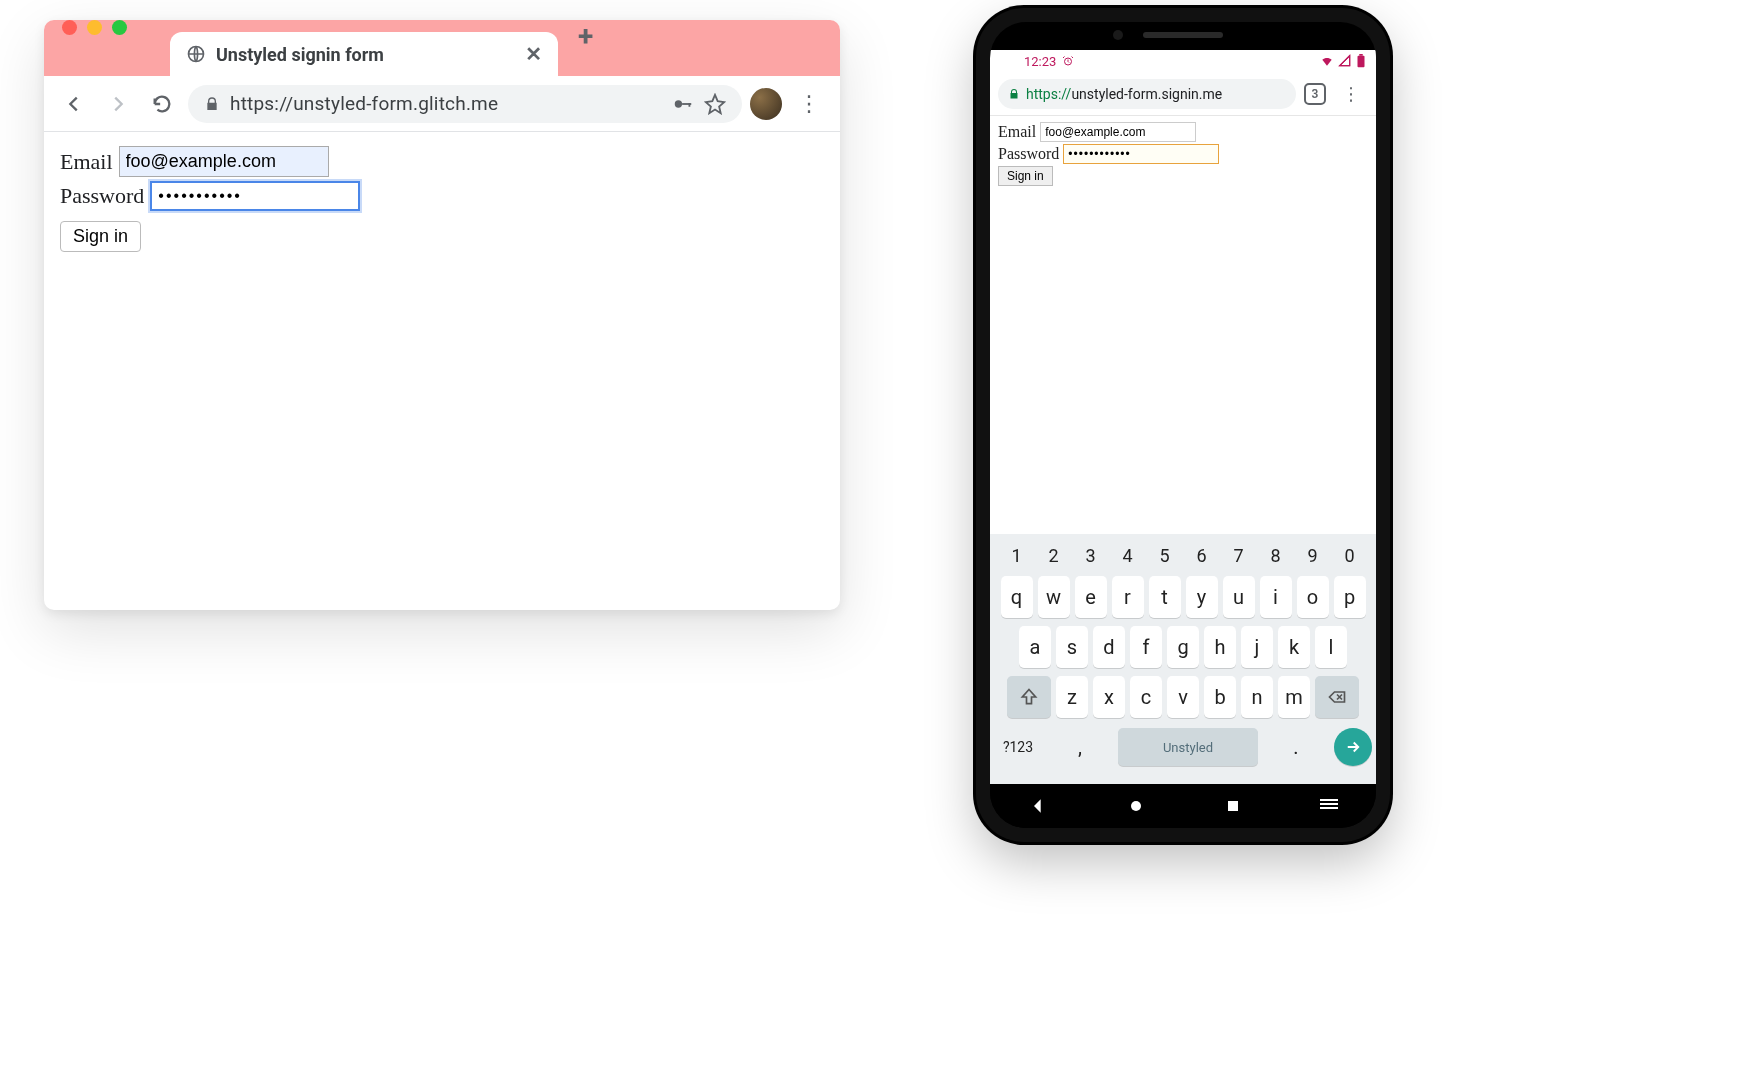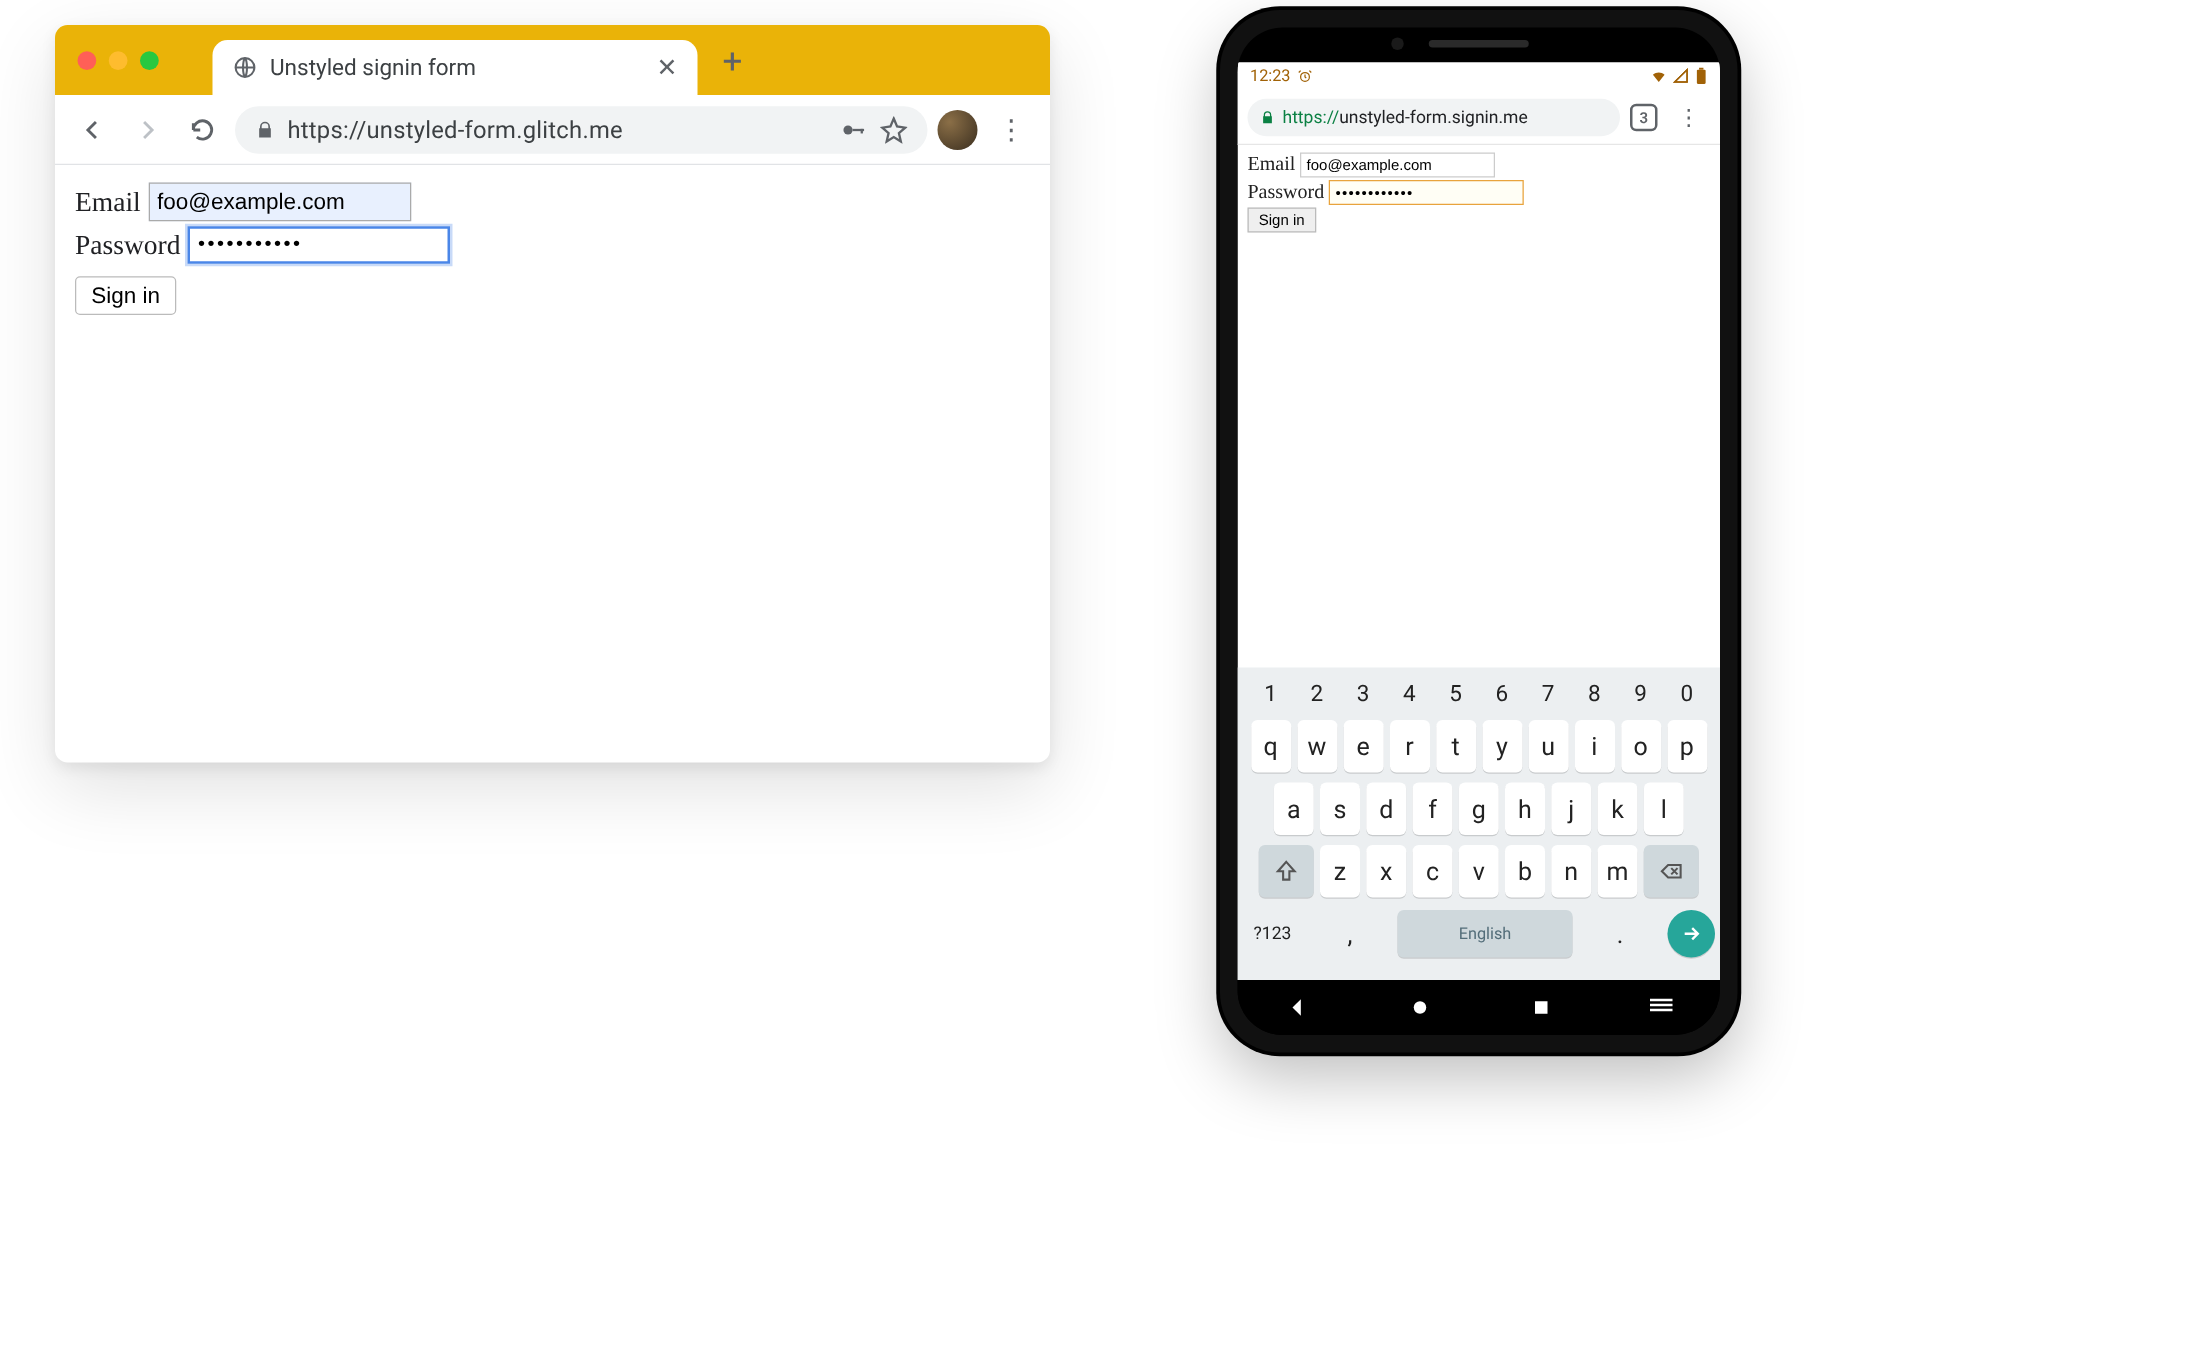--- a/index.html
+++ b/index.html
@@ -18,24 +18,25 @@
       left: 44px;
       width: 796px;
       height: 590px;
       background: #fff;
       border-radius: 10px;
       box-shadow: 0 20px 60px rgba(0,0,0,0.12), 0 4px 12px rgba(0,0,0,0.08);
       overflow: hidden;
     }
     .mac-tab-strip {
       height: 56px;
-      background: #eab308;
-      display: flex;
-      align-items: center;
+      background: #fca5a5;
+      display: flex;
+      align-items: flex-start;
       position: relative;
+      font-weight: bold;
     }
     .traffic-lights {
       display: flex;
       gap: 10px;
       padding-left: 18px;
     }
     .tl-dot { width: 15px; height: 15px; border-radius: 50%; }
     .tl-red { background: #ff5f57; }
     .tl-yellow { background: #febc2e; }
     .tl-green { background: #28c840; }
@@ -190,22 +191,23 @@
       flex-direction: column;
     }
 
     .status-bar {
       height: 22px;
       background: #fff;
       display: flex;
       align-items: center;
       padding: 0 10px;
       font-size: 13px;
-      color: #a16207;
+      color: #be185d;
       font-family: Roboto, sans-serif;
+      margin-left: 24px;
     }
     .status-left { display: flex; align-items: center; gap: 6px; }
     .status-right { margin-left: auto; display: flex; align-items: center; gap: 4px; font-size: 12px; }
 
     .chrome-mobile-toolbar {
       height: 44px;
       background: #fff;
       border-bottom: 1px solid #e6e6e6;
       display: flex;
       align-items: center;
@@ -522,21 +524,21 @@
           <div class="kb-key fn">
             <svg viewBox="0 0 24 24" fill="none" stroke="#555" stroke-width="2">
                 <path d="M21 6H9l-6 6 6 6h12V6z"></path>
                 <path d="M12 9l6 6M18 9l-6 6"></path>
               </svg>
           </div>
         </div>
         <div class="kb-row kb-bottom">
           <div class="kb-key mode">?123</div>
           <div class="kb-key comma">,</div>
-          <div class="kb-key space">English</div>
+          <div class="kb-key space">Unstyled</div>
           <div class="kb-key period">.</div>
           <div class="kb-key enter">
             <svg width="18" height="18" viewBox="0 0 24 24" fill="none" stroke="#fff" stroke-width="2.5">
                 <path d="M5 12h14M13 6l6 6-6 6"></path>
               </svg>
           </div>
         </div>
       </div>
 
     </div>

